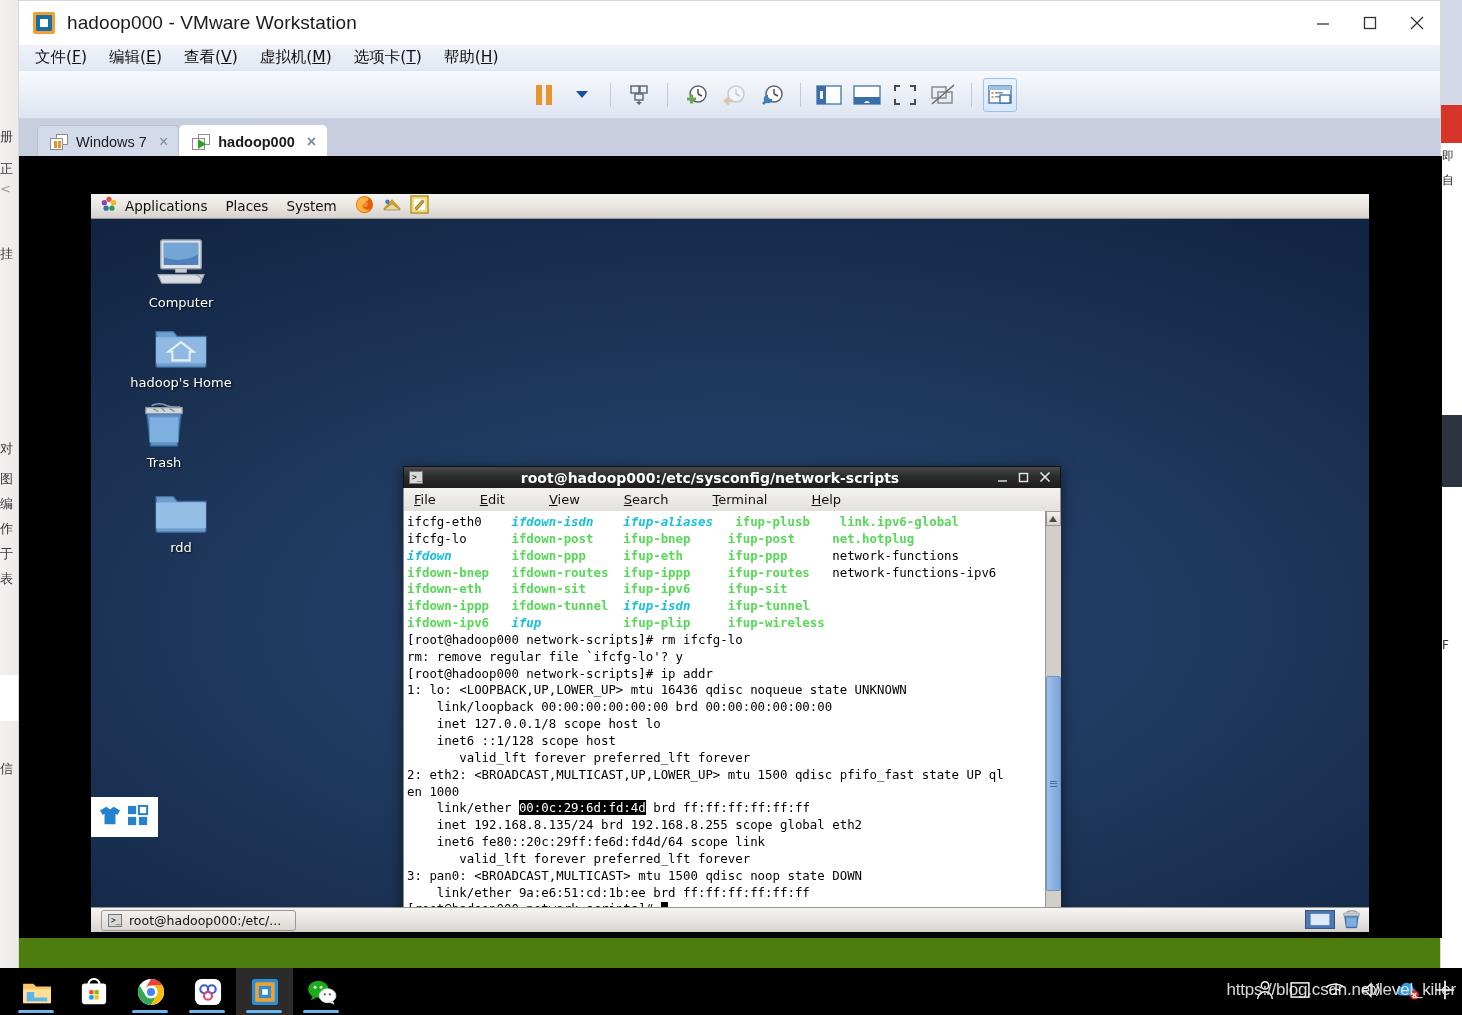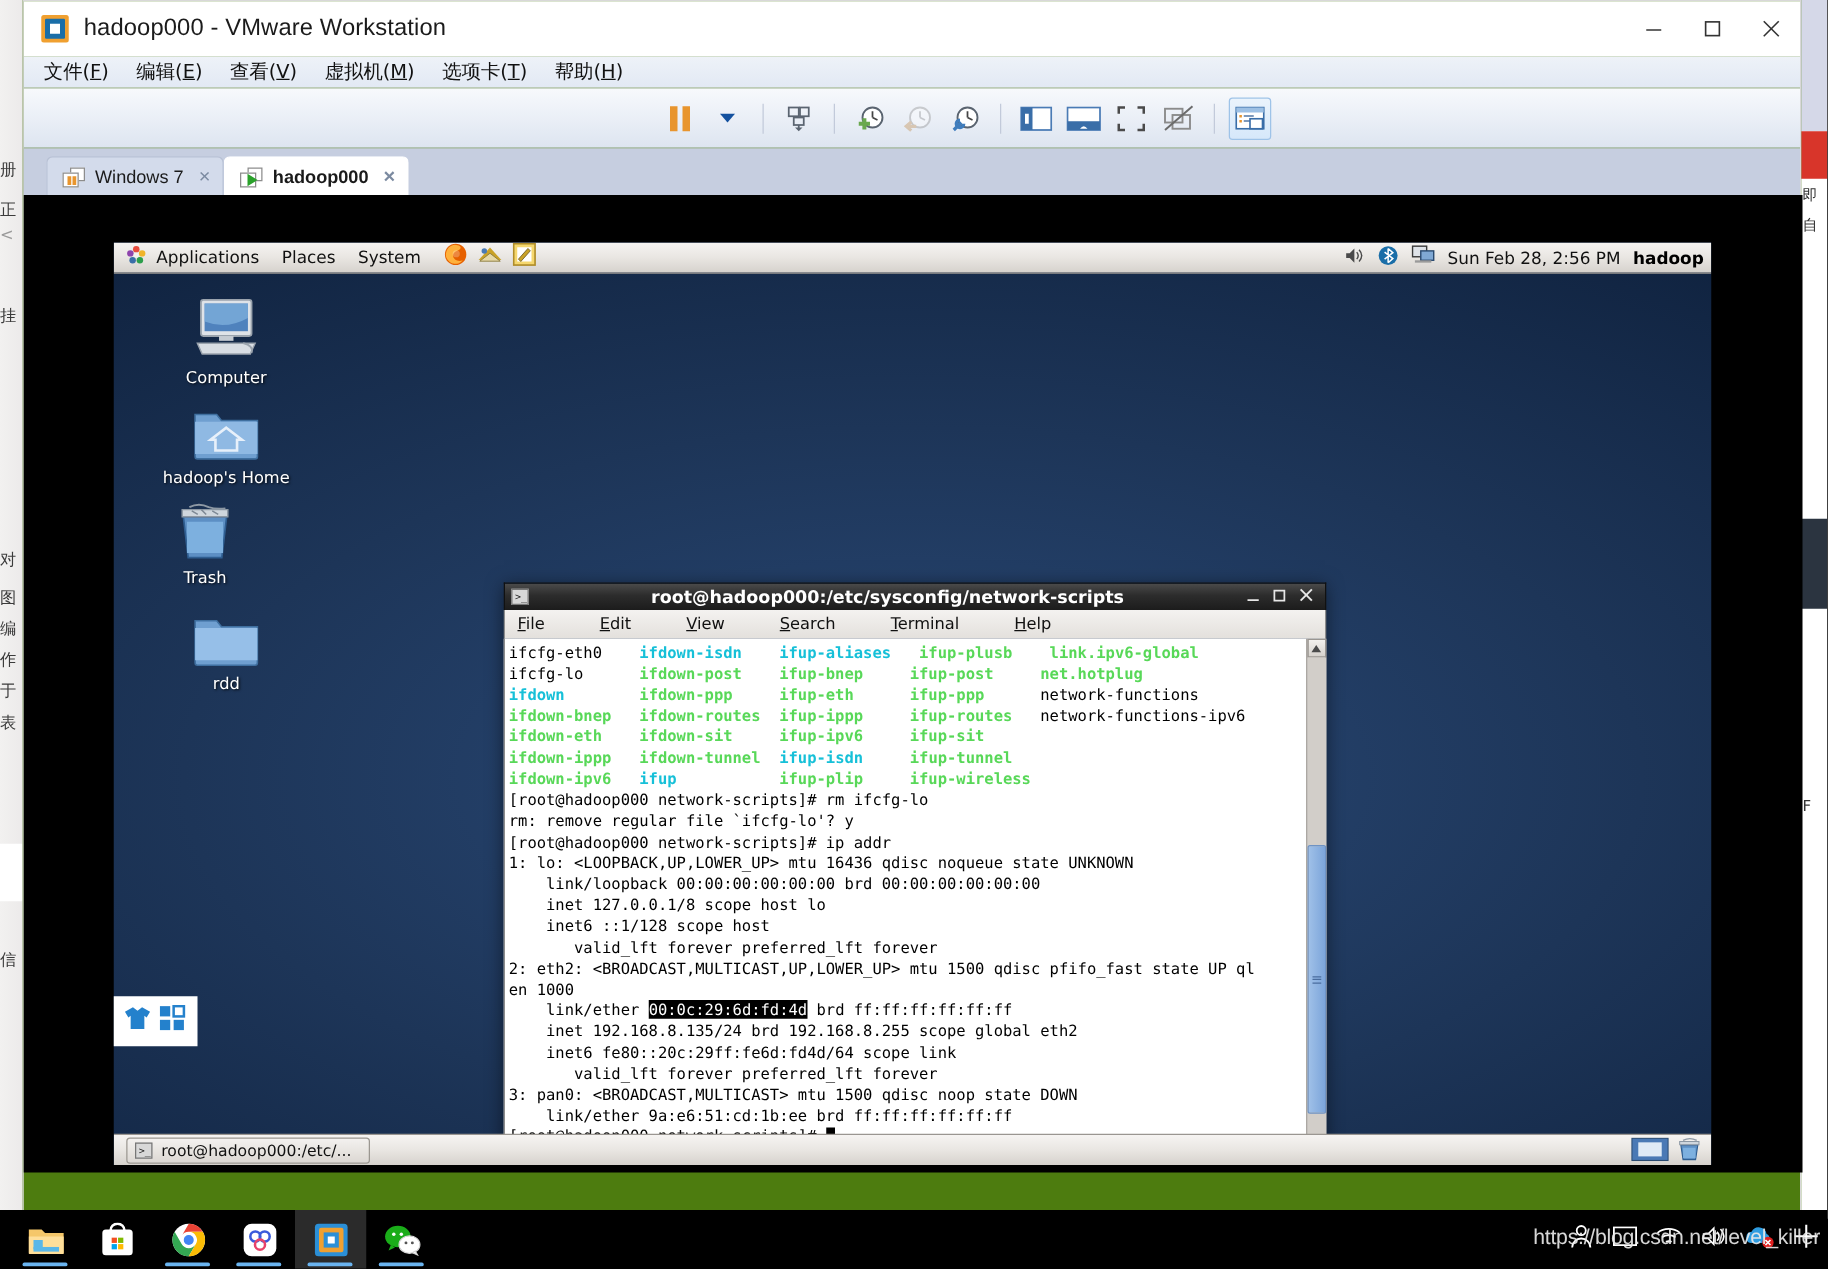--- a/index.html
+++ b/index.html
@@ -191,21 +191,21 @@
   .tm-item u { text-decoration: underline; }
   .term-body {
     position:relative; height:416px; background:#fff;
     border:1px solid #8d8d8d; border-top:none; display:flex;
   }
   .term-text {
     flex:1; padding:3px 0 0 3px; overflow:hidden;
     font-family:"DejaVu Sans Mono", monospace; font-size:12.4px; line-height:16.85px;
     color:#000; white-space:pre;
   }
-  .term-text .cy { color:#16c0d8; font-weight:bold; }
+  .term-text .cy { color:#16c0d8; font-weight:bold;font-style:italic; }
   .term-text .gr { color:#58d858; font-weight:bold; }
   .term-text .bk { color:#000; }
   .inv { background:#000; color:#fff; }
   .cursor { display:inline-block; width:7px; height:13px; background:#000; vertical-align:-2px;}
   
   .term-sb {
     width:15px; background:#d7d3ce; border-left:1px solid #9a9691;
     display:flex; flex-direction:column; align-items:center;
   }
   .sb-arrow {
@@ -448,43 +448,20 @@
             </svg>
           </span>
           <span style="display:inline-block">
             <svg width="19" height="19" viewBox="0 0 20 20">
               <rect x="1" y="1" width="18" height="18" fill="#f5d76e" stroke="#b08d2a" stroke-width="1.4"></rect>
               <rect x="4" y="4" width="12" height="12" fill="#fff"></rect>
               <path d="M5 14 L13 5 L15 7 L7 16 Z" fill="#c9a227" stroke="#6b5a1f" stroke-width=".7"></path>
             </svg>
           </span>
 
-          <div class="gp-right">
-            <span>
-              <svg width="17" height="15" viewBox="0 0 18 16">
-                <path d="M2 6 h3 L9 2 v12 L5 10 H2 Z" fill="#4a4a4a"></path>
-                <path d="M11 5 q2.5 3 0 6 M13 3 q4.5 5 0 10" fill="none" stroke="#4a4a4a" stroke-width="1.2"></path>
-              </svg>
-            </span>
-            <span>
-              <svg width="17" height="17" viewBox="0 0 18 18">
-                <circle cx="9" cy="9" r="8" fill="#1a6ea8"></circle>
-                <path d="M9 3 v12 M9 3 l4 3.5 L6 12 M9 15 l4 -3.5 L6 6" fill="none" stroke="#fff" stroke-width="1.3"></path>
-              </svg>
-            </span>
-            <span>
-              <svg width="19" height="16" viewBox="0 0 20 17">
-                <rect x="1" y="1" width="12" height="9" fill="#dfe3e8" stroke="#3a3a3a" stroke-width="1.2"></rect>
-                <rect x="8" y="5" width="11" height="8" fill="#7fa8d4" stroke="#2a4a70" stroke-width="1.2"></rect>
-                <rect x="3" y="13" width="14" height="2" fill="#9a9a9a"></rect>
-              </svg>
-            </span>
-            <span class="gp-clock">Sun Feb 28,  2:56 PM</span>
-            <span class="gp-user">hadoop</span>
-          </div>
         </div>
 
         <div class="desk-icon" style="left:25px; top:120px;">
           <div class="glyph">
             <svg width="56" height="48" viewBox="0 0 58 50">
               <path d="M3 10 h18 l4 5 h30 v30 a2 2 0 0 1 -2 2 H5 a2 2 0 0 1 -2 -2 Z" fill="#6f9fd0" stroke="#3f6f9f" stroke-width="1.3"></path>
               <path d="M3 16 h52 v27 H3 Z" fill="#8fb9e3"></path>
               <path d="M29 21 L42 31 H38 V40 H20 V31 H16 Z" fill="none" stroke="#e7f0fa" stroke-width="2.2"></path>
             </svg>
           </div>

